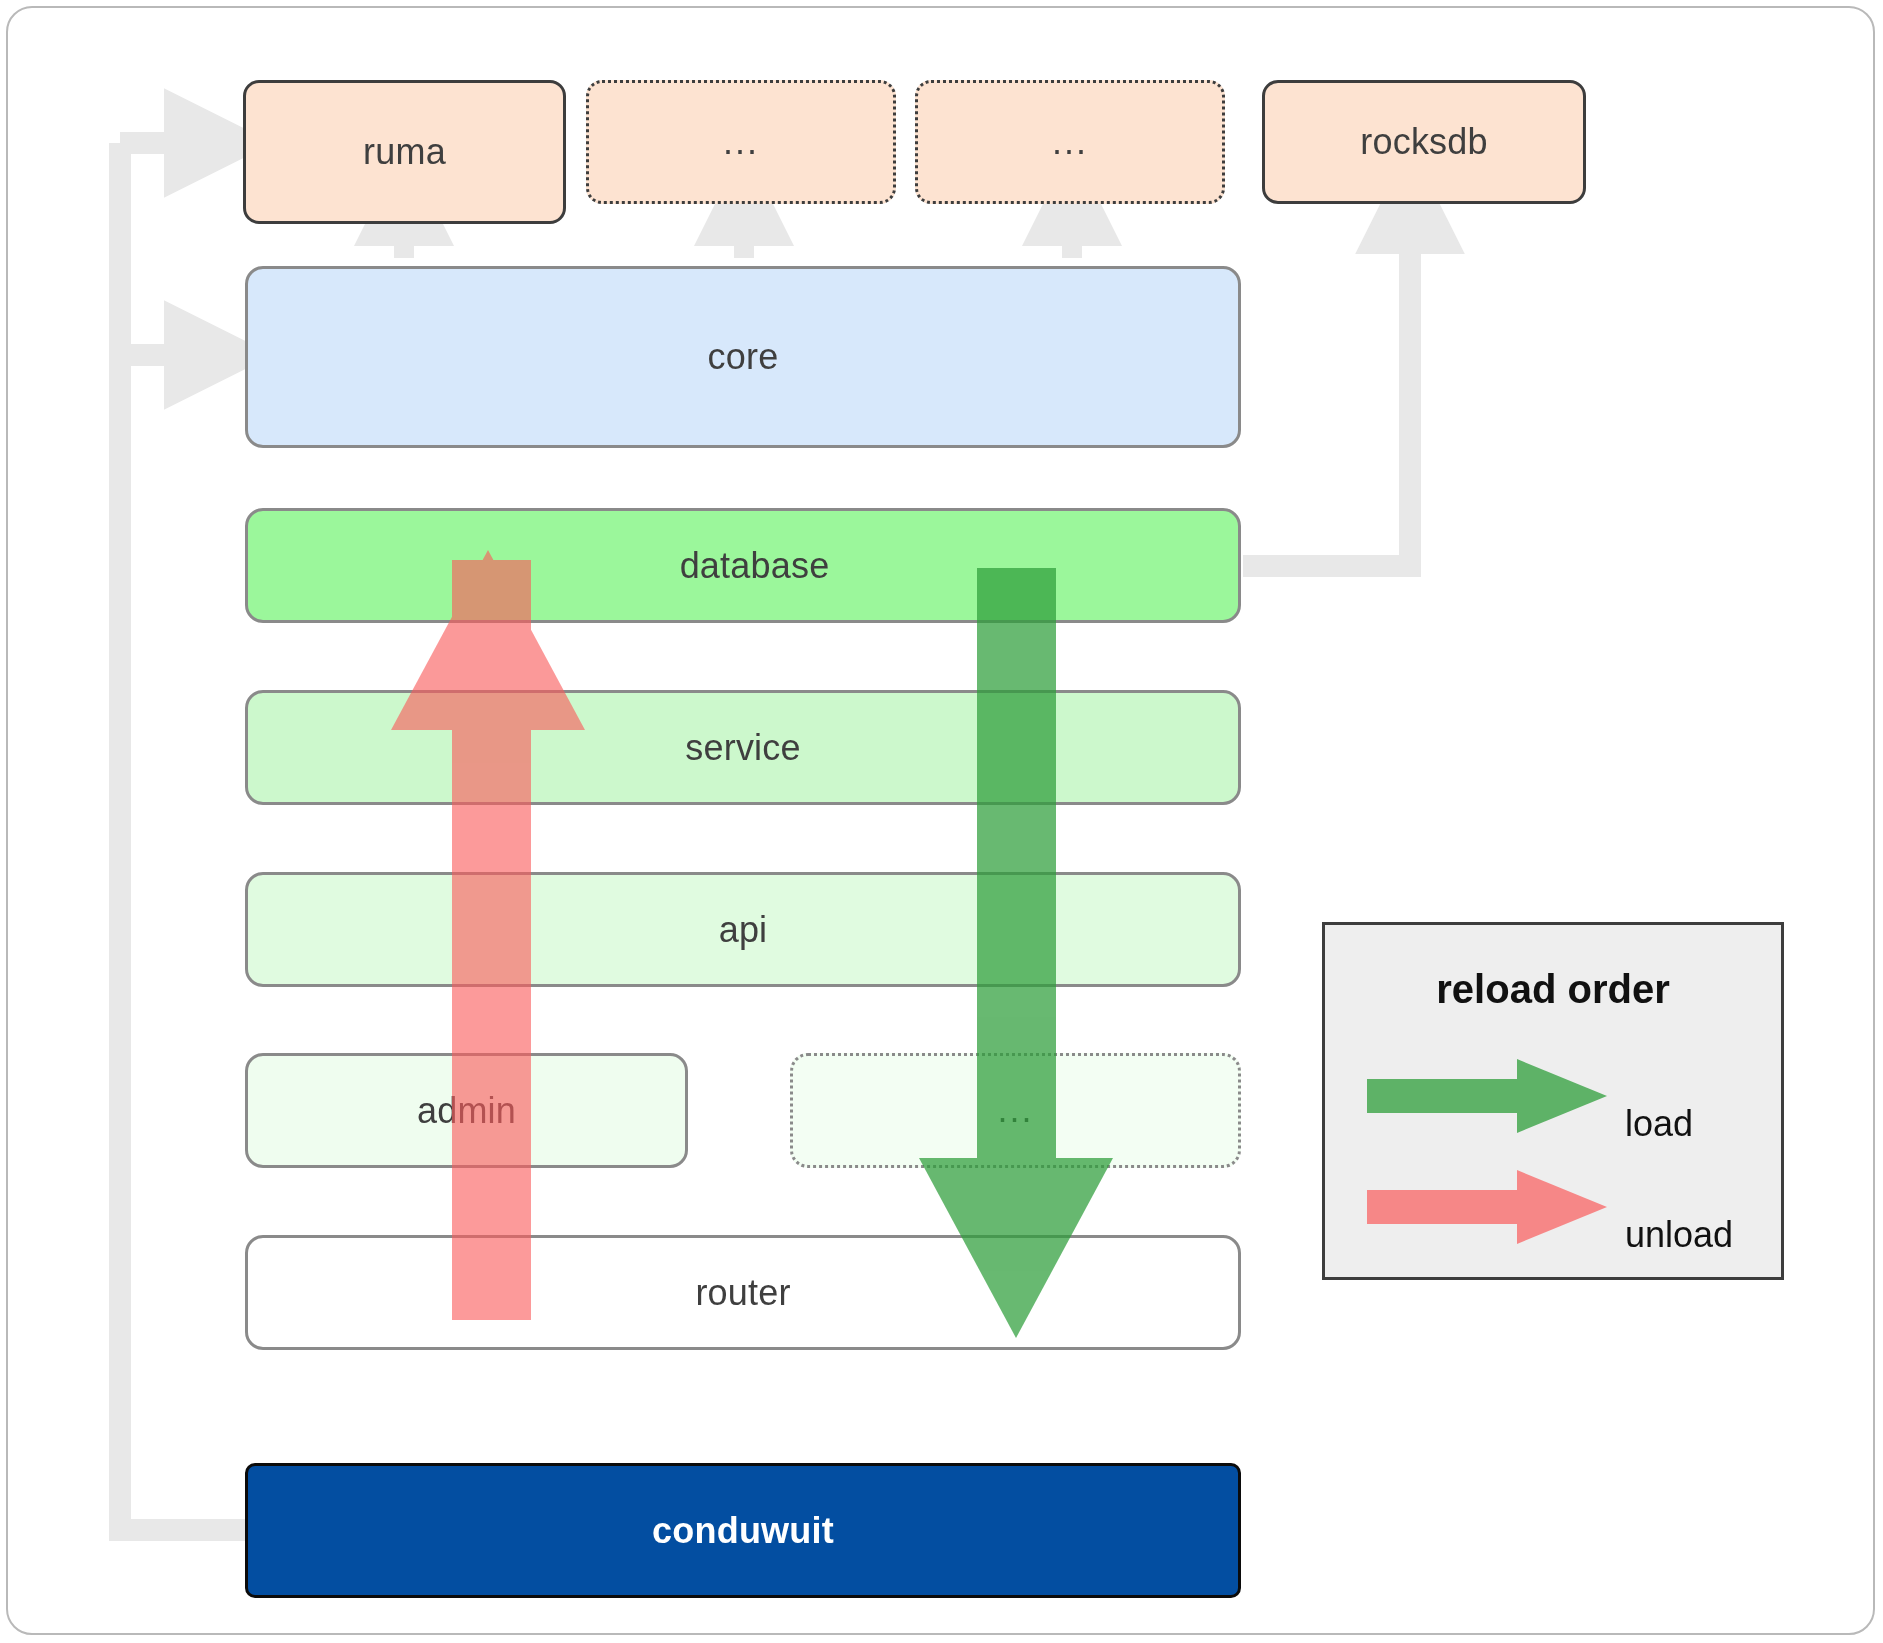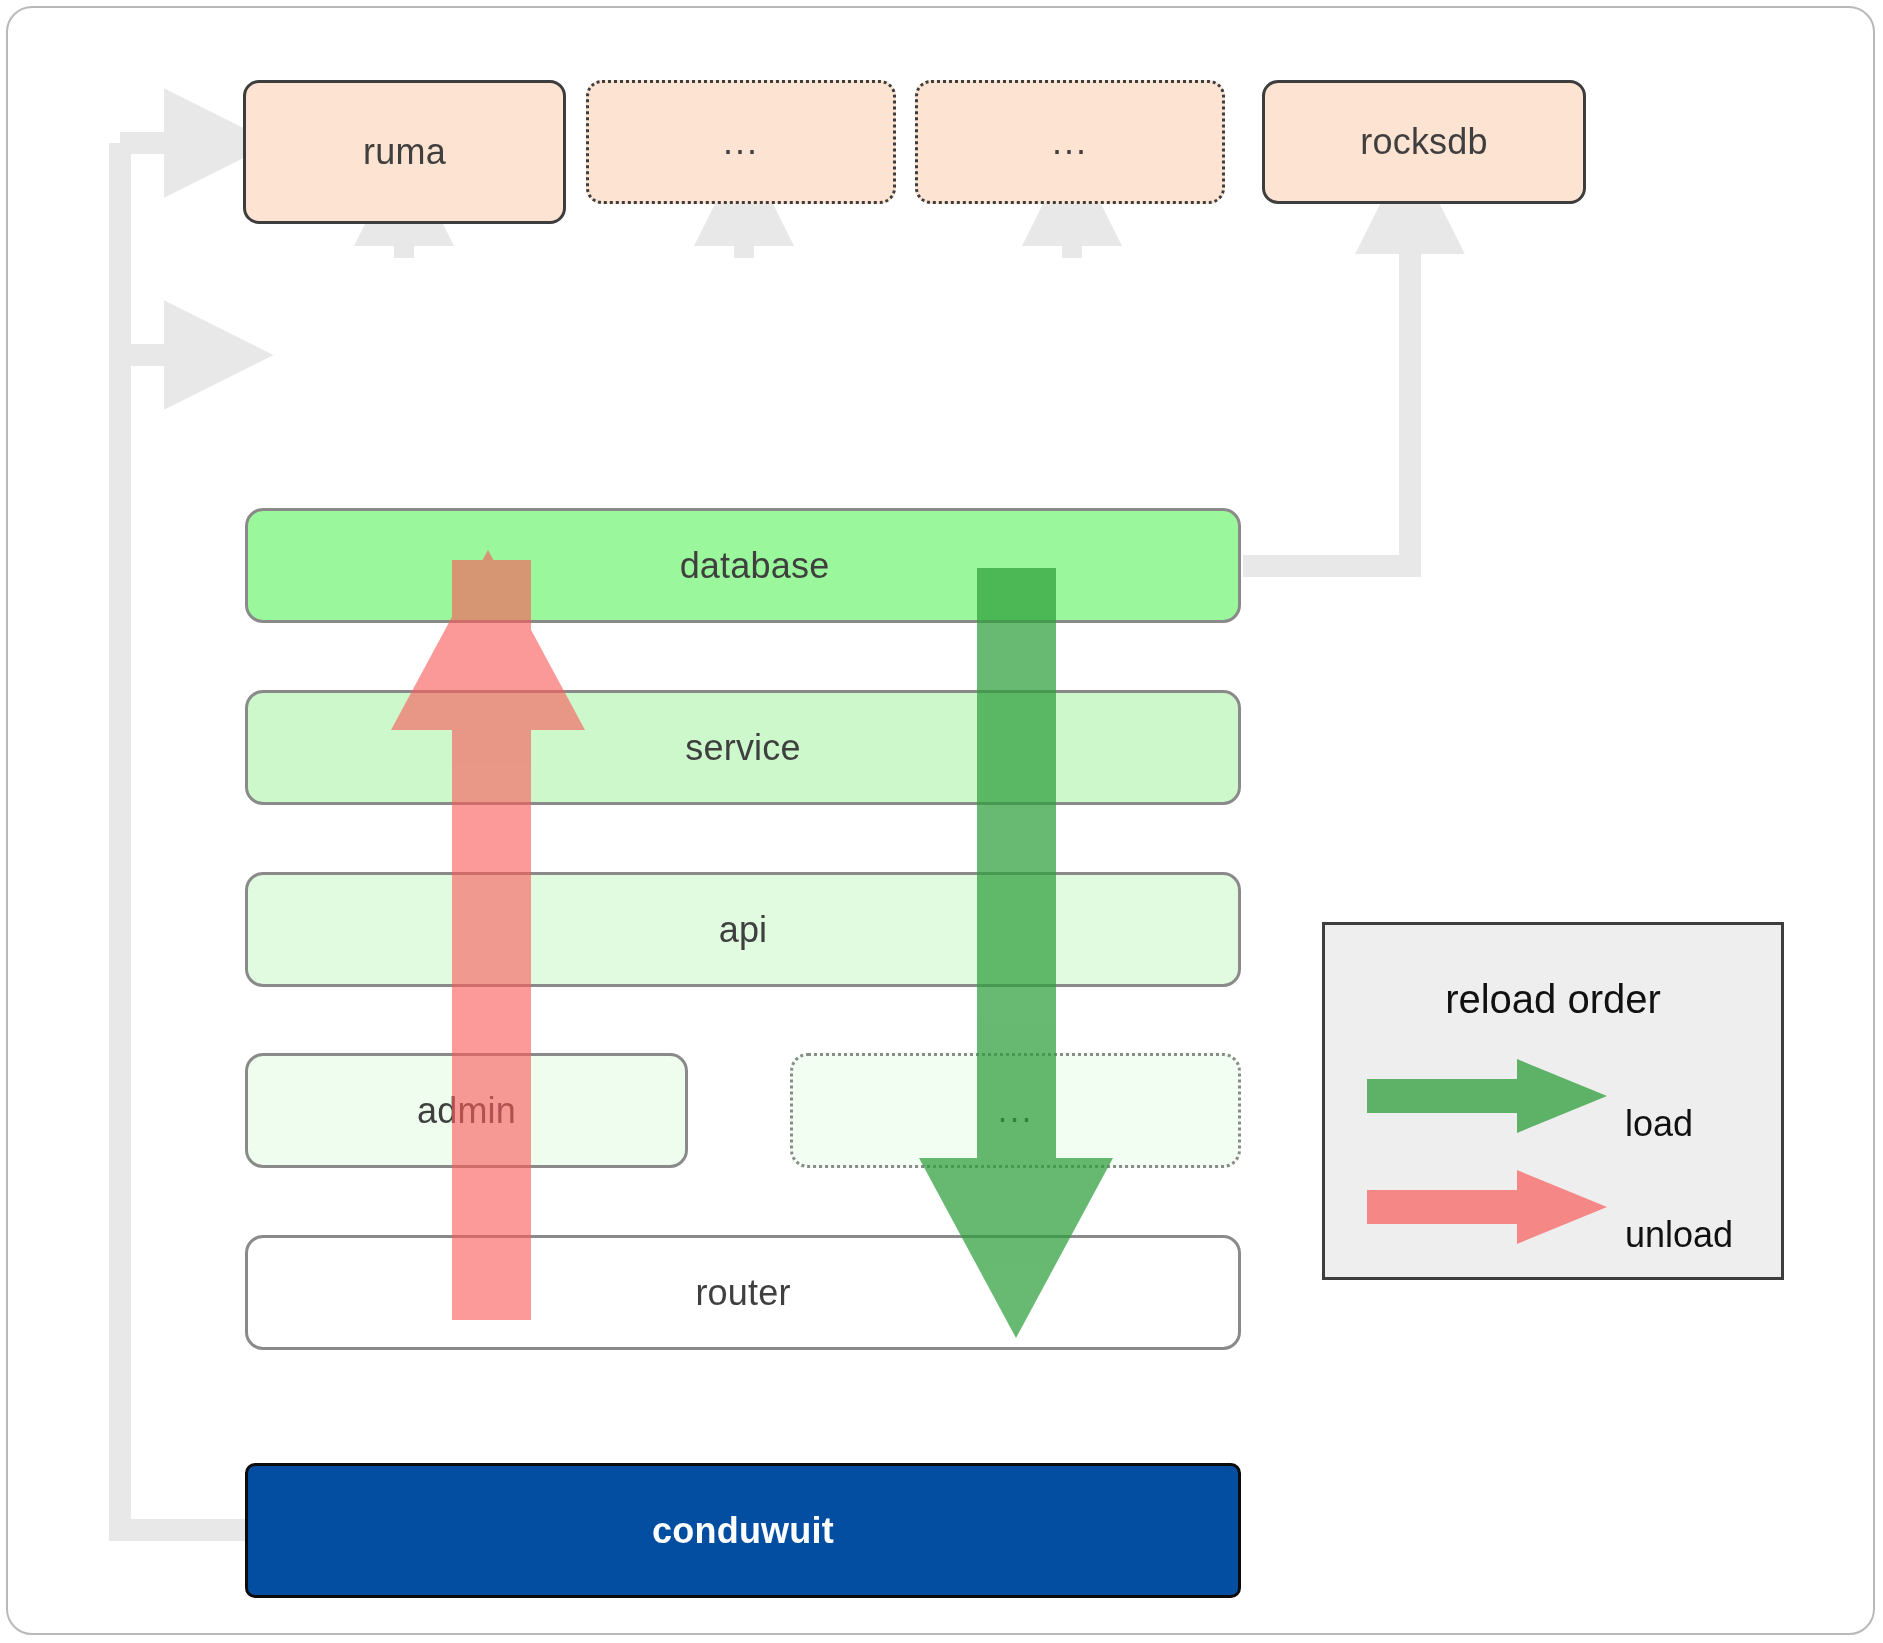--- a/index.html
+++ b/index.html
@@ -112,25 +112,26 @@
     width: 462px;
     height: 358px;
     background: #eeeeee;
     border: 3px solid #3d3d3d;
     box-sizing: border-box;
     z-index: 6;
   }
   #legend-title {
     position: absolute;
     left: 0;
-    top: 52px;
+    top: 42px;
     width: 100%;
     text-align: center;
     font-size: 40px;
     color: #111111;
+    font-weight: bold;
   }
   .legend-row {
     position: absolute;
     left: 0;
     width: 100%;
     height: 90px;
   }
   .legend-label {
     position: absolute;
     left: 300px;
@@ -205,20 +206,23 @@
   </div>
 
   <div class="node dep dotted" style="left:915px; top:80px; width:310px; height:124px;">
     <span class="dots-glyph">...</span>
   </div>
 
   <div class="node dep" style="left:1262px; top:80px; width:324px; height:124px;">
     <span>rocksdb</span>
   </div>
 
+  <div class="node core-box" style="left:245px; top:266px; width:996px; height:182px;">
+    <span>core</span>
+  </div>
 
   <div class="node db-box" style="left:245px; top:508px; width:996px; height:115px;">
     <span>database</span>
   </div>
 
   <div class="node service-box" style="left:245px; top:690px; width:996px; height:115px;">
     <span>service</span>
   </div>
 
   <div class="node api-box" style="left:245px; top:872px; width:996px; height:115px;">

